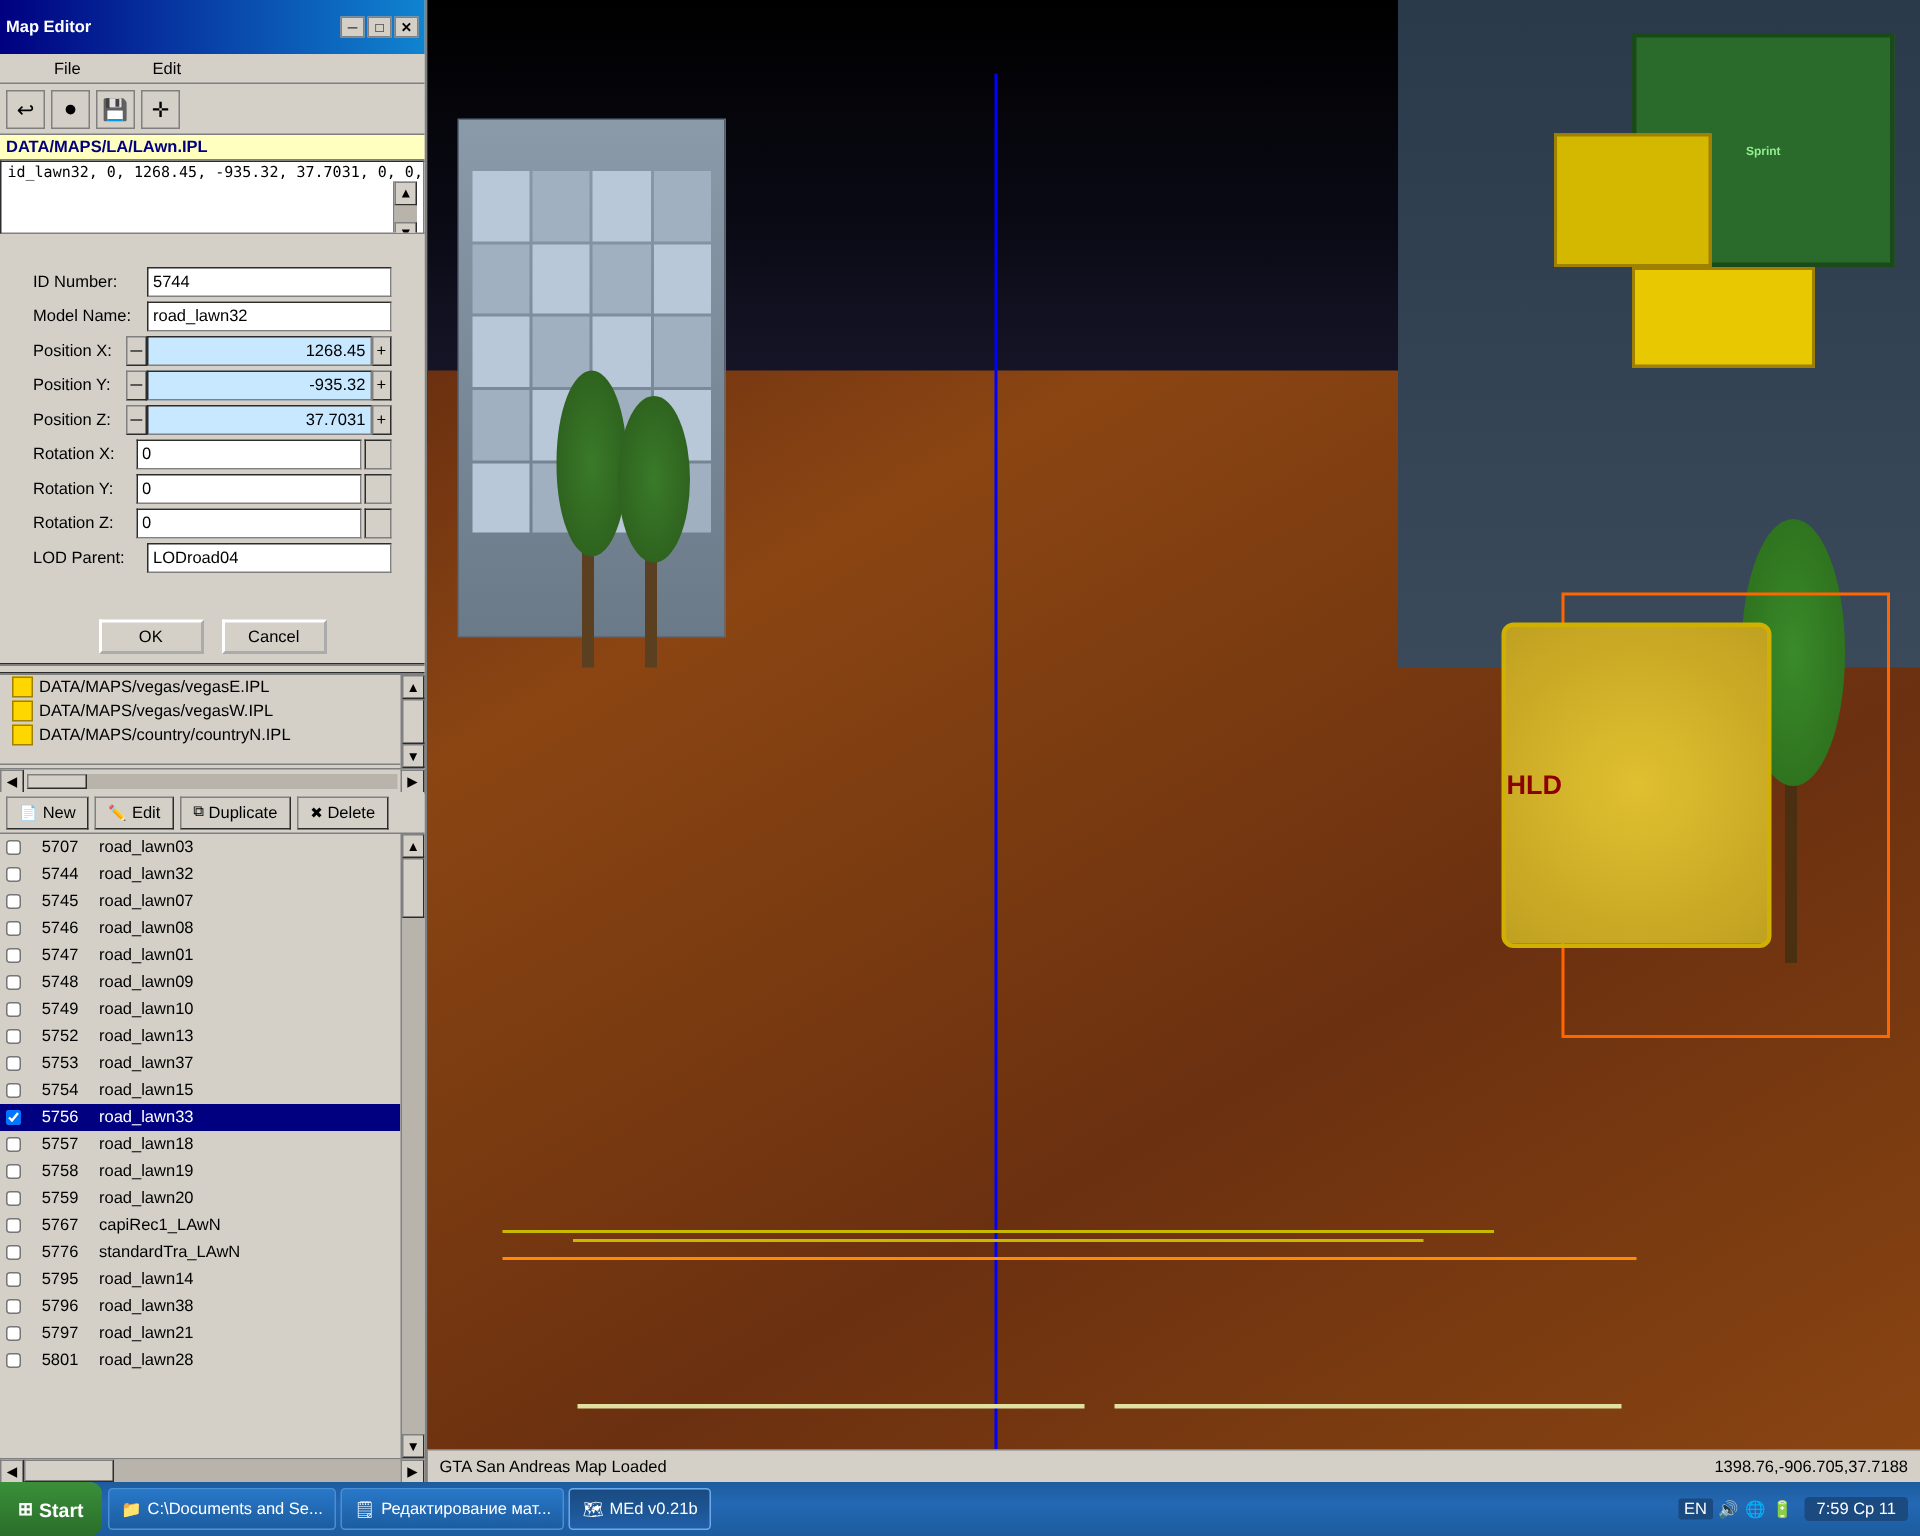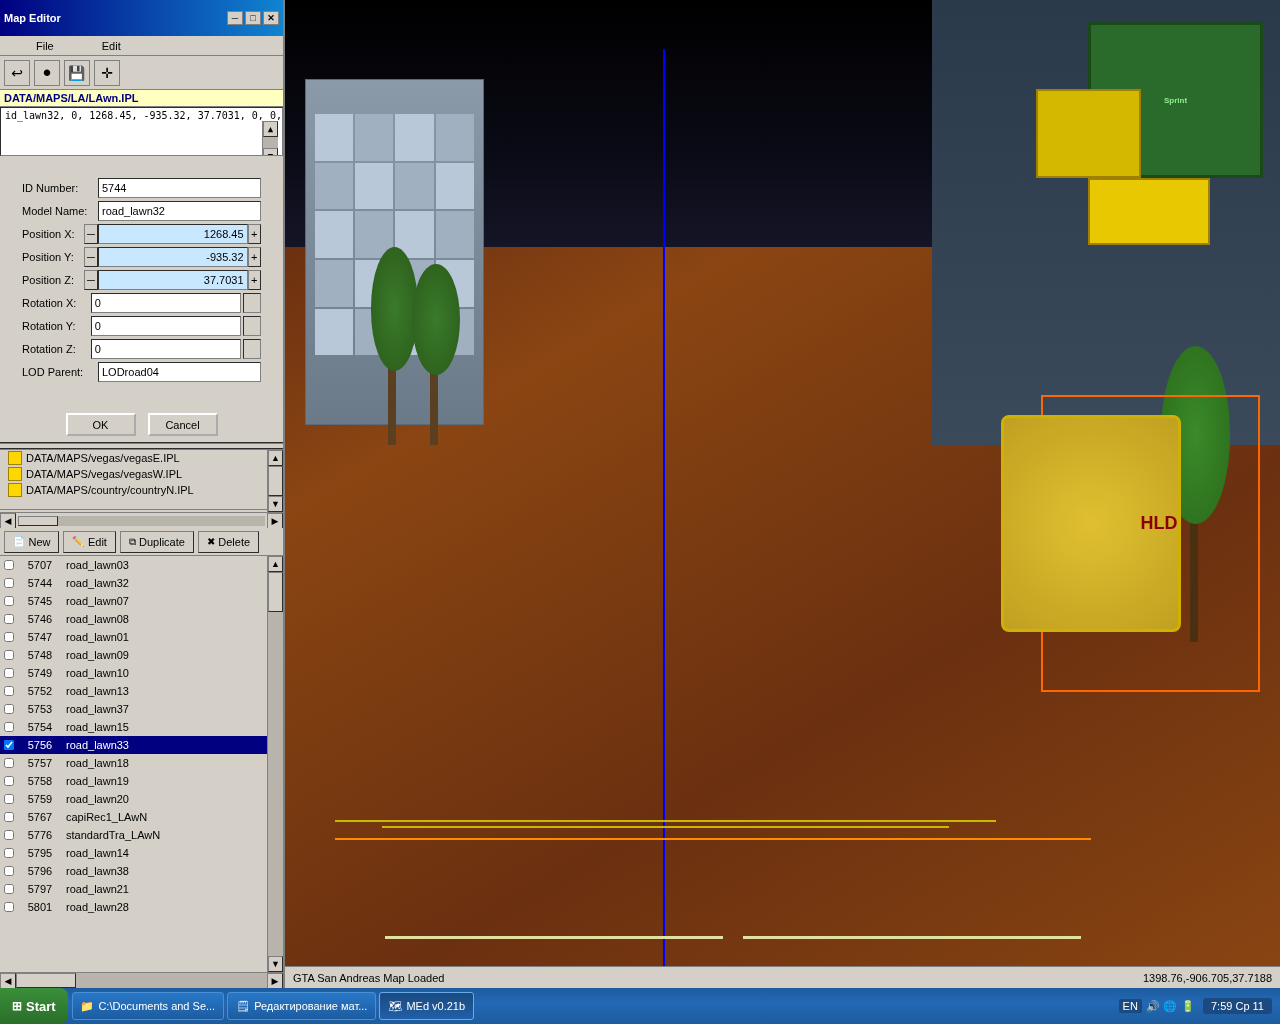--- a/index.html
+++ b/index.html
@@ -566,21 +566,21 @@
     <div class="blue-line" style="left:38%;top:5%;width:2px;bottom:0;position:absolute;background:#0000ff;"></div>
 
     <div class="orange-rect" style="right:2%;top:40%;width:22%;height:30%;border:2px solid #ff6600;"></div>
 
     <div class="scene-element" style="position:absolute;bottom:15%;left:5%;right:0;">
       <div style="height:2px;background:#c8b800;margin-bottom:4px;width:70%;"></div>
       <div style="height:2px;background:#c8b800;margin-bottom:4px;width:60%;margin-left:5%;"></div>
       <div style="height:2px;background:#ff8c00;width:80%;margin-top:10px;"></div>
     </div>
 
-    <div class="scene-element" style="right:10%;top:42%;width:18%;height:22%;background:radial-gradient(circle,#e0c030,#c0a020);border:3px solid #d0b000;display:flex;align-items:center;justify-content:flex-end;border-radius:8px;">
+    <div class="scene-element" style="right:10%;top:42%;width:18%;height:22%;background:radial-gradient(circle,#e0c030,#c0a020);border:3px solid #d0b000;display:flex;align-items:center;justify-content:flex-start;border-radius:8px;">
       <div style="color:#8b0000;font-size:18px;font-weight:900;">HLD</div>
     </div>
 
     <div class="scene-element" style="position:absolute;bottom:5%;left:10%;right:20%;">
       <div style="display:flex;gap:20px;">
         <div style="height:3px;background:#e0e0a0;flex:1;"></div>
         <div style="height:3px;background:#e0e0a0;flex:1;"></div>
       </div>
     </div>
   </div>

